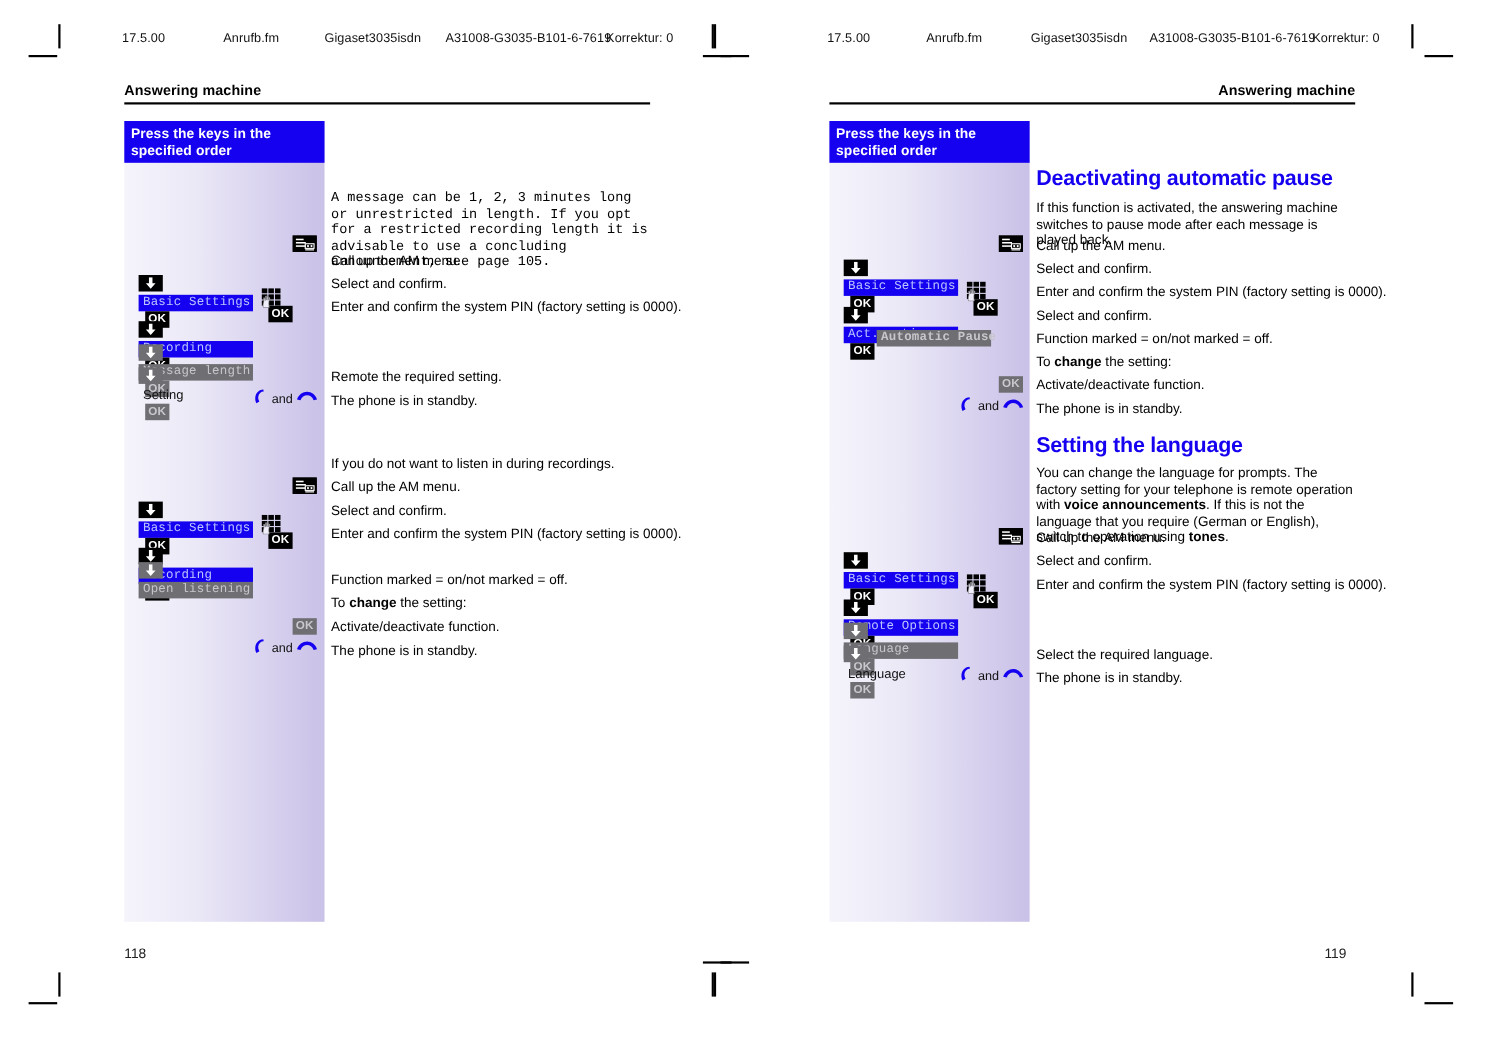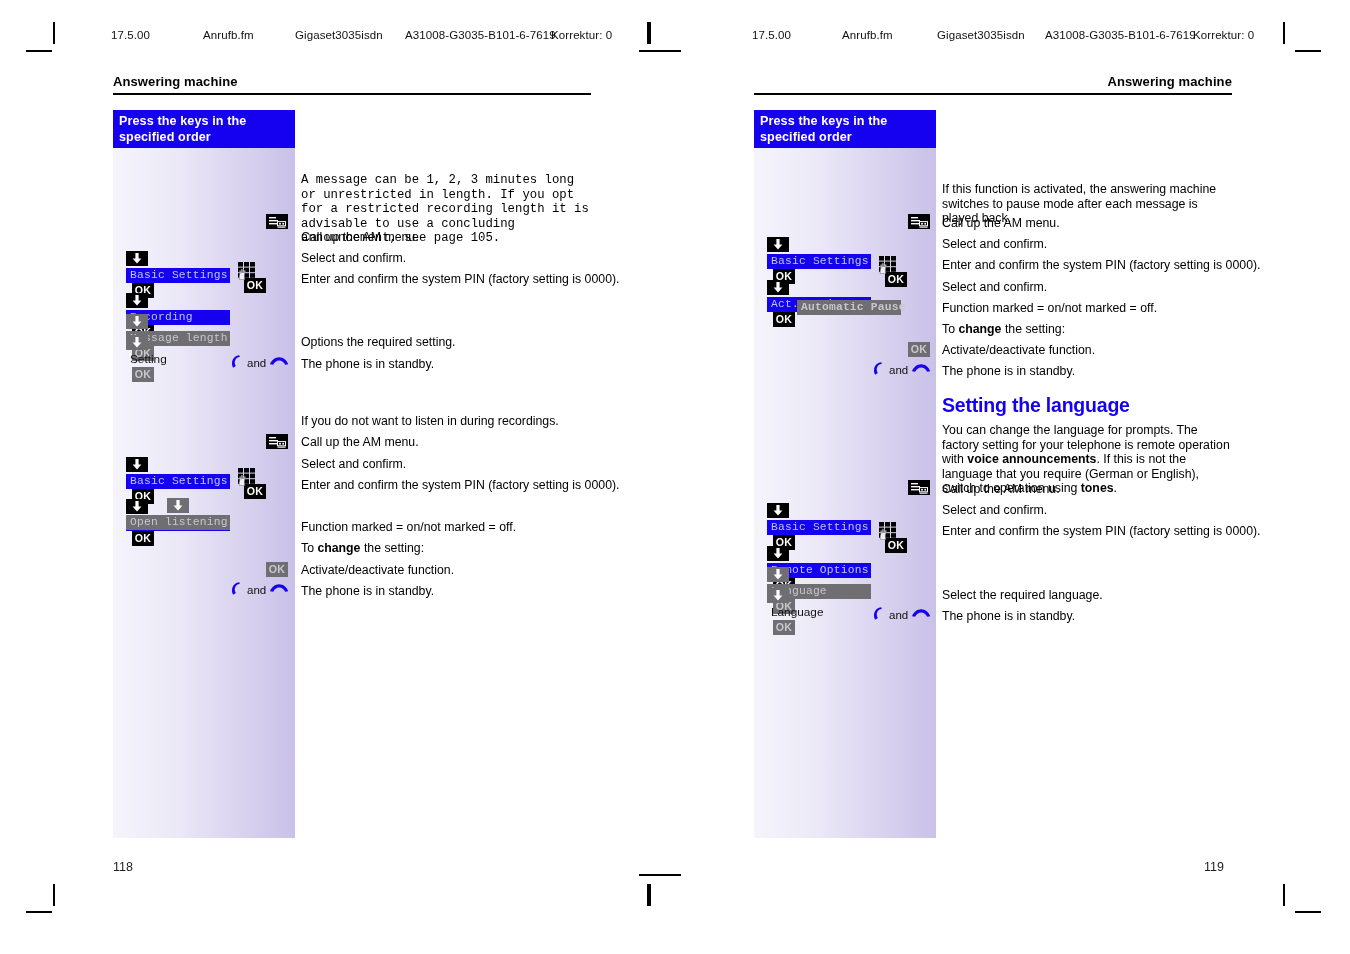--- a/index.html
+++ b/index.html
@@ -176,21 +176,21 @@
 
   <div class="glyphs" style="position:absolute;left:126px;top:334px;gap:4px;">
     <div class="arrow off">
       <svg width="12" height="11" viewBox="0 0 12 11">
           <path d="M4.4 0h3.2v5.6h2.8L6 10.6 1.6 5.6h2.8z" fill="#fff"></path>
         </svg>
     </div>
     <div class="mbar plain" style="width:104px;">Setting</div>
     <div class="okkey off" style="margin-left:6px;">OK</div>
   </div>
-  <div class="line" style="left:301px;top:335px;">Options the required setting.</div>
+  <div class="line" style="left:301px;top:335px;">Remote the required setting.</div>
 
   <div class="hsrow" style="left:228px;top:355px;">
     <span>
       <svg width="16" height="15" viewBox="0 0 16 15">
           <path d="M11.4 1.2C7.8 1.2 4.6 4.2 4.1 8c-.3 2.2.2 4.3 1 5.7l2.7-1.6C7.1 10.9 6.6 9.2 6.8 7.6 7.2 4.9 9.2 3 11.7 3z" fill="#1500f0"></path>
         </svg>
     </span>
     <span class="lbl">and</span>
     <span>
       <svg width="20" height="15" viewBox="0 0 20 15">
@@ -253,21 +253,21 @@
   <div class="glyphs" style="position:absolute;left:126px;top:498px;gap:4px;">
     <div class="arrow on">
       <svg width="12" height="11" viewBox="0 0 12 11">
           <path d="M4.4 0h3.2v5.6h2.8L6 10.6 1.6 5.6h2.8z" fill="#fff"></path>
         </svg>
     </div>
     <div class="mbar sel" style="width:104px;">Recording</div>
     <div class="okkey on" style="margin-left:6px;">OK</div>
   </div>
 
-  <div class="glyphs" style="position:absolute;left:126px;top:497px;gap:4px;text-align:center;">
+  <div class="glyphs" style="position:absolute;left:126px;top:511px;gap:4px;">
     <div class="arrow off">
       <svg width="12" height="11" viewBox="0 0 12 11">
           <path d="M4.4 0h3.2v5.6h2.8L6 10.6 1.6 5.6h2.8z" fill="#fff"></path>
         </svg>
     </div>
     <div class="mbar dim" style="width:104px;">Open listening</div>
   </div>
 
   <div class="line" style="left:301px;top:520px;">Function marked = on/not marked = off.</div>
   <div class="line" style="left:301px;top:541px;">To <b>change</b> the setting:</div>
@@ -315,20 +315,21 @@
   <div class="runhead" style="left:281px;top:74px;text-align:right;width:276px;">Answering machine</div>
   <div class="runhead-rule" style="left:79px;top:93px;width:478px;"></div>
 
   <div class="keycol" style="left:79px;">
     <div class="keycol-head">
       <span style="white-space:pre-line;">Press the keys in the
 specified order</span>
     </div>
   </div>
 
+  <div class="h1" style="left:267px;top:151px;">Deactivating automatic pause</div>
   <div class="para" style="left:267px;top:182px;width:292px;">If this function is activated, the answering machine switches to pause mode after each message is played back.</div>
 
   <div class="glyphs" style="position:absolute;left:908px;top:214px;left:233px;">
     <div class="amkey">
       <svg width="22" height="15" viewBox="0 0 22 15">
         <rect x="0" y="0" width="22" height="15" fill="#000"></rect>
         <rect x="3" y="3" width="7" height="1.4" fill="#fff"></rect>
         <rect x="3" y="6" width="9" height="1.4" fill="#fff"></rect>
         <rect x="3" y="9" width="9" height="1.4" fill="#fff"></rect>
         <rect x="11.5" y="7.6" width="8" height="4.2" fill="none" stroke="#fff" stroke-width="1"></rect>

